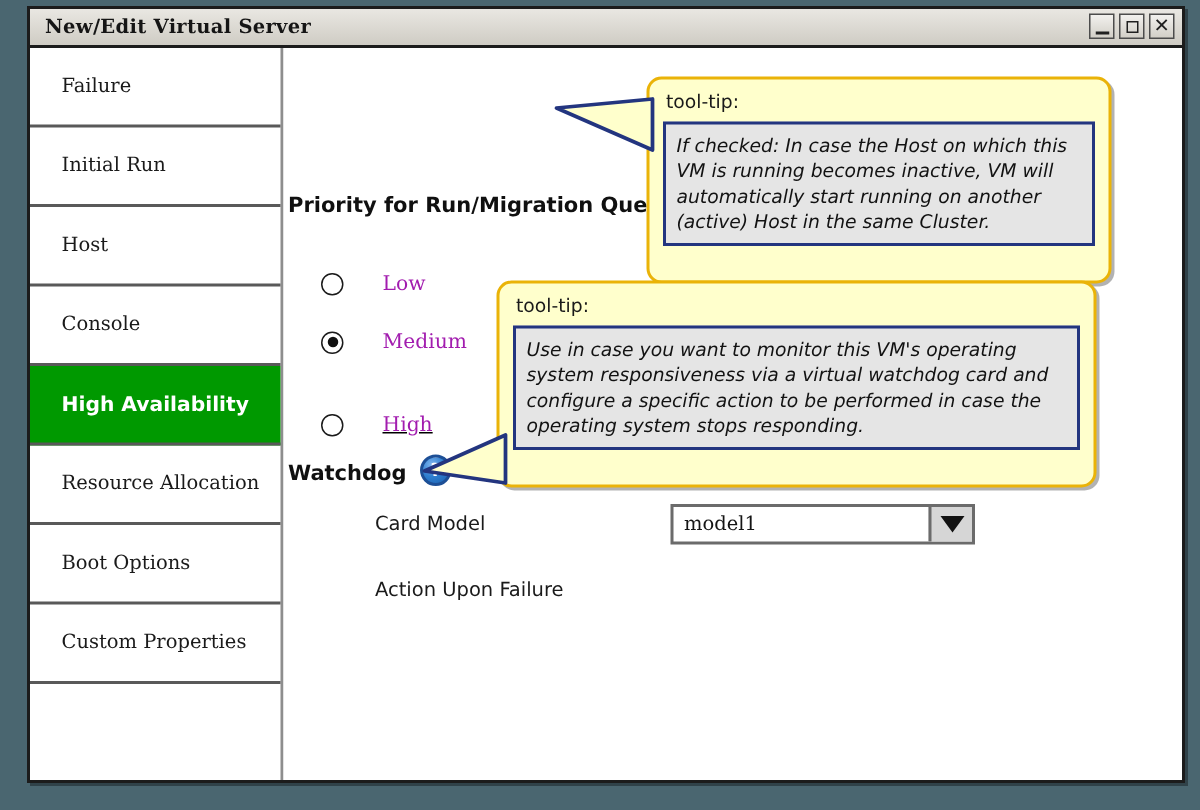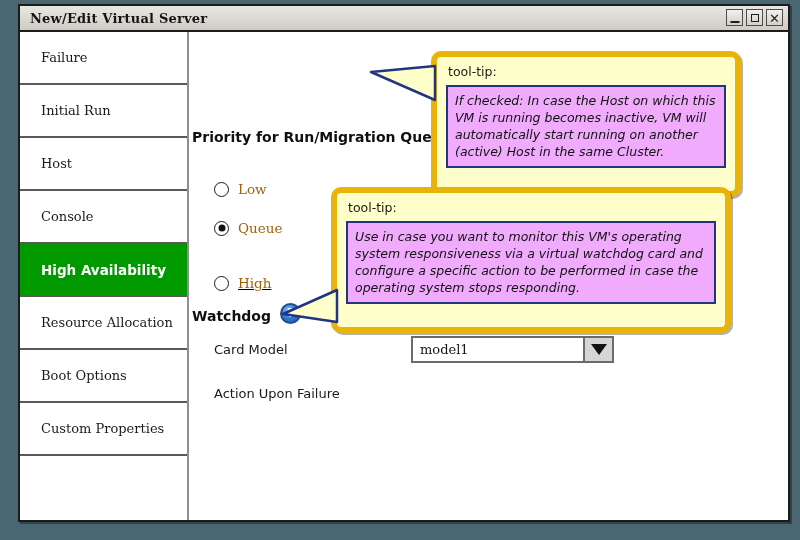--- a/index.html
+++ b/index.html
@@ -218,22 +218,22 @@
     top: 50%;
     width: 7px;
     height: 7px;
     border-radius: 50%;
     background: #111;
     transform: translate(-50%,-50%);
   }
   .radio-lbl {
     font-family: "DejaVu Serif", serif;
     font-size: 13.5px;
-    color: #a16207;
-    margin-left: 9px;
+    color: #a21caf;
+    margin-left: 26px;
     white-space: nowrap;
   }
 
   .row-watchdog {
     position: absolute;
     left: 3px;
     top: 271px;
     display: flex;
     align-items: flex-end;
   }
@@ -253,20 +253,21 @@
     display: flex;
     align-items: center;
   }
   .field-label {
     font-family: "DejaVu Sans", sans-serif;
     font-size: 13px;
     color: #1a1a1a;
     width: 197px;
     flex: 0 0 197px;
     white-space: nowrap;
+    margin-left: 36px;
   }
   .combo {
     width: 203px;
     height: 27px;
     border: 2px solid #6b6b6b;
     box-sizing: border-box;
     background: #ffffff;
     display: flex;
     align-items: stretch;
     cursor: pointer;
@@ -295,36 +296,36 @@
     width: 0; height: 0;
     border-left: 8px solid transparent;
     border-right: 8px solid transparent;
     border-top: 11px solid #111;
   }
 
   
   .tooltip {
     position: absolute;
     background: #ffffcc;
-    border: 6px solid #eab308;
+    border: 2px solid #eab308;
     border-radius: 10px;
     box-sizing: border-box;
     padding: 7px 9px 23px 9px;
     box-shadow: 2px 2px 0 rgba(0,0,0,.30);
     z-index: 5;
   }
   .tt-title {
     font-family: "DejaVu Sans", sans-serif;
     font-size: 12.5px;
     color: #1a1a1a;
     margin-bottom: 6px;
     padding-left: 2px;
   }
   .tt-body {
-    background: #f0abfc;
+    background: #e5e5e5;
     border: 2px solid #23357f;
     box-sizing: border-box;
     padding: 5px 7px 6px 7px;
     font-family: "DejaVu Sans", sans-serif;
     font-style: italic;
     font-size: 12.5px;
     line-height: 17px;
     color: #121212;
   }
   .tt-tail {
@@ -390,21 +391,21 @@
 
 
       <div class="heading" id="priority-heading">Priority for Run/Migration Queue</div>
 
       <div class="radio-row" style="top:149px;">
         <span class="radio"></span>
         <span class="radio-lbl">Low</span>
       </div>
       <div class="radio-row" style="top:188px;">
         <span class="radio on"></span>
-        <span class="radio-lbl">Queue</span>
+        <span class="radio-lbl">Medium</span>
       </div>
       <div class="radio-row" style="top:243px;text-decoration:underline;">
         <span class="radio"></span>
         <span class="radio-lbl">High</span>
       </div>
 
       <div class="row-watchdog">
         <span class="heading-inline">Watchdog</span>
         <span class="help">?</span>
       </div>

